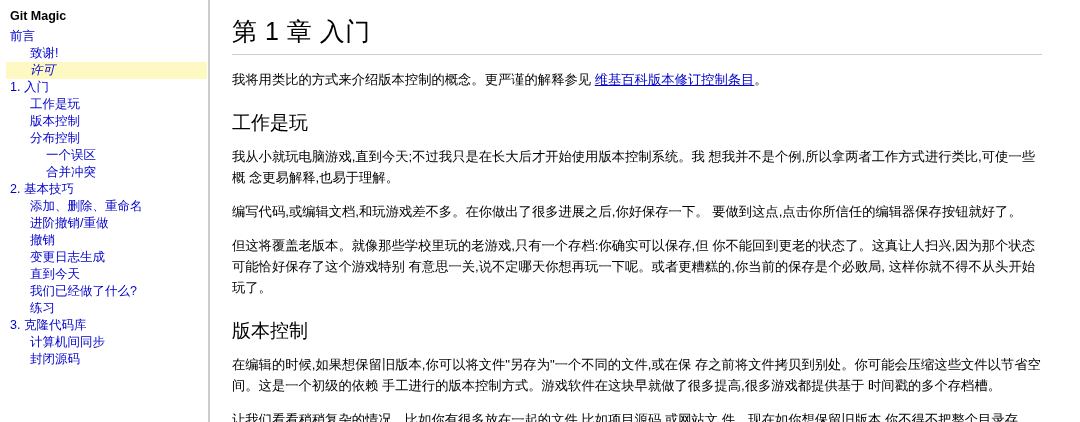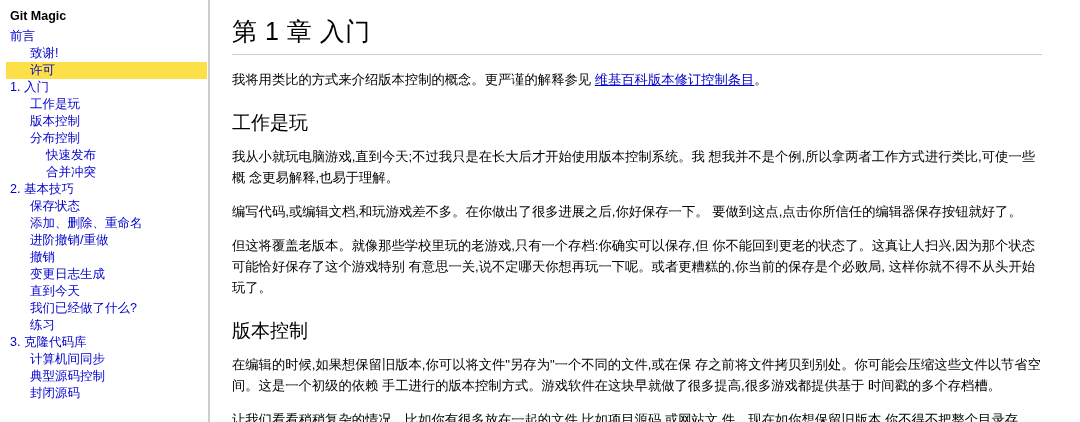--- a/index.html
+++ b/index.html
@@ -42,23 +42,24 @@
     line-height: 17px;
     padding: 0 12px 0 4px;
     white-space: nowrap;
     color: #0000cc;
     cursor: pointer;
   }
   .side-entry.lvl0 { padding-left: 4px; }
   .side-entry.lvl1 { padding-left: 24px; }
   .side-entry.lvl2 { padding-left: 40px; }
   .side-entry.current {
-    background: #fde047;
+    background: #fef9c3;
     width: 201px;
     color: #0000cc;
+    font-style: italic;
   }
   
   #divider {
     width: 2px;
     background: #cccccc;
     height: 422px;
   }
   
   #content {
     flex: 1;
@@ -108,34 +109,32 @@
   <nav id="sidebar">
     <div class="side-title">Git Magic</div>
     <div id="sidebar-list">
         <div class="side-entry lvl0">前言</div>
         <div class="side-entry lvl1">致谢!</div>
         <div class="side-entry lvl1 current">许可</div>
         <div class="side-entry lvl0">1. 入门</div>
         <div class="side-entry lvl1">工作是玩</div>
         <div class="side-entry lvl1">版本控制</div>
         <div class="side-entry lvl1">分布控制</div>
-        <div class="side-entry lvl2">快速发布</div>
+        <div class="side-entry lvl2">一个误区</div>
         <div class="side-entry lvl2">合并冲突</div>
         <div class="side-entry lvl0">2. 基本技巧</div>
-        <div class="side-entry lvl1">保存状态</div>
         <div class="side-entry lvl1">添加、删除、重命名</div>
         <div class="side-entry lvl1">进阶撤销/重做</div>
         <div class="side-entry lvl1">撤销</div>
         <div class="side-entry lvl1">变更日志生成</div>
         <div class="side-entry lvl1">直到今天</div>
         <div class="side-entry lvl1">我们已经做了什么?</div>
         <div class="side-entry lvl1">练习</div>
         <div class="side-entry lvl0">3. 克隆代码库</div>
         <div class="side-entry lvl1">计算机间同步</div>
-        <div class="side-entry lvl1">典型源码控制</div>
         <div class="side-entry lvl1">封闭源码</div>
       </div>
   </nav>
 
   <div id="divider"></div>
 
   <main id="content">
     <h1 class="chapter">第 1 章 入门</h1>
     <hr class="rule">
 

